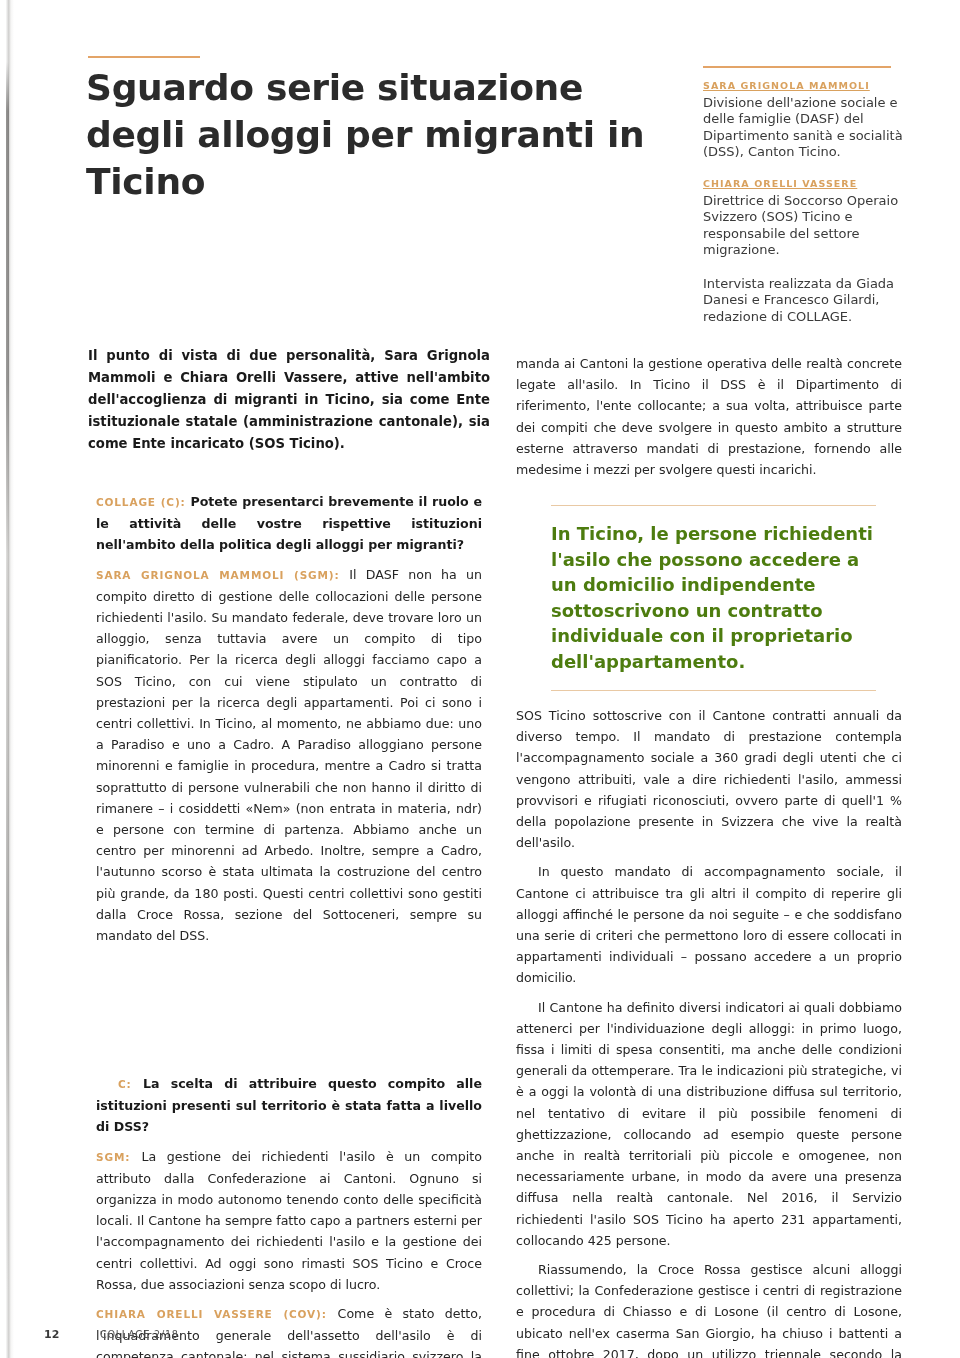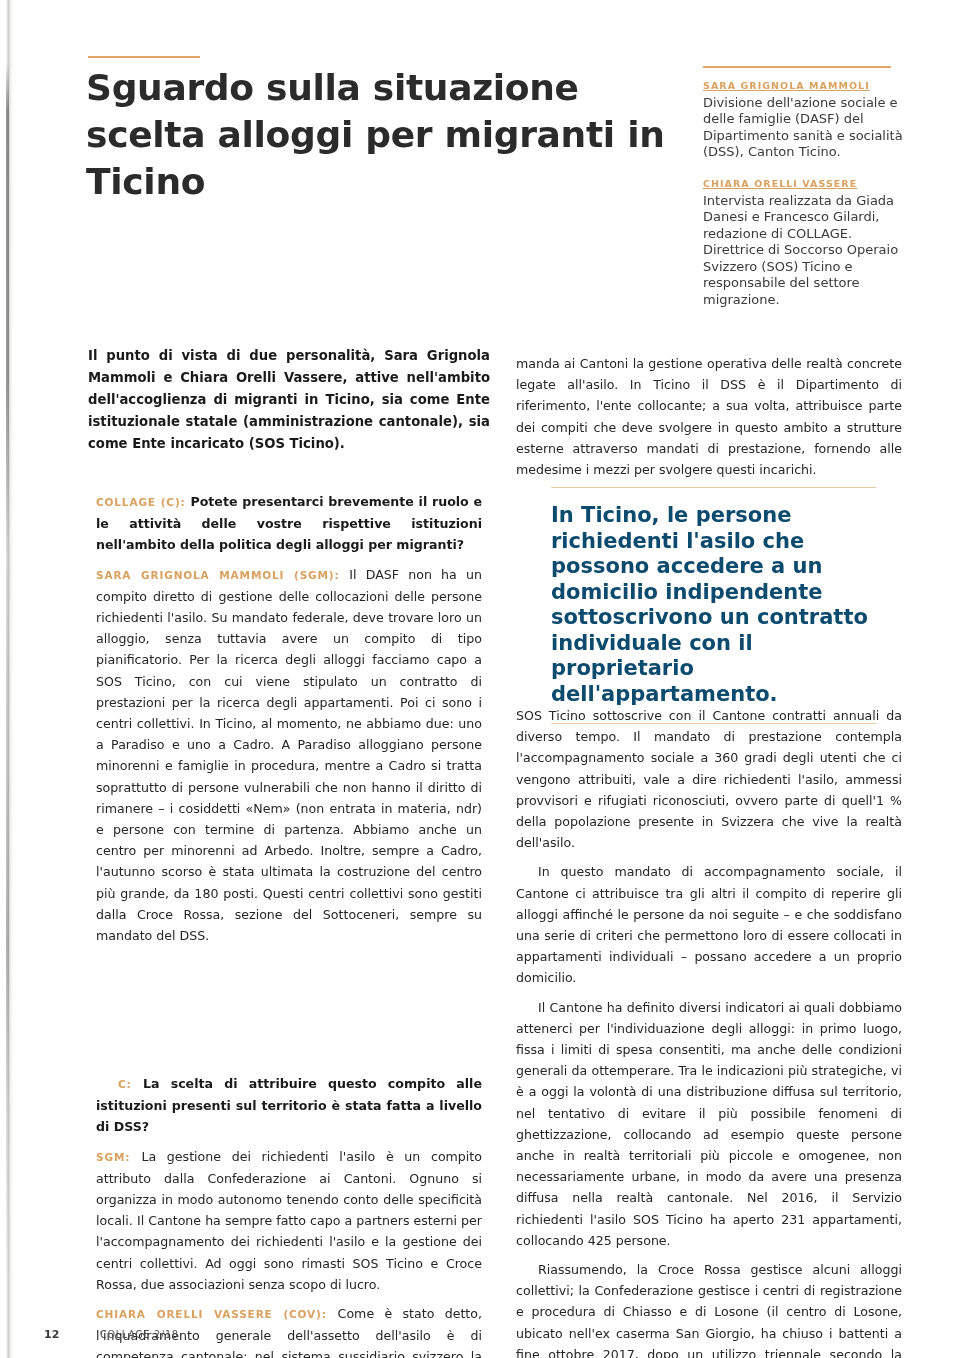--- a/index.html
+++ b/index.html
@@ -136,24 +136,25 @@
     font-weight: 700;
     color: #d9a15e;
   }
   .gap-lead { height: 28px; }
 
   
   .pullquote {
     border-top: 1.5px solid #e9c9a4;
     border-bottom: 1.5px solid #e9c9a4;
     padding: 15px 0 16px 0;
-    font-size: 21px;
+    font-size: 18px;
     line-height: 25.5px;
     font-weight: 700;
-    color: #0c4a6e;
+    color: #4d7c0f;
+    margin-top: 18px;
   }
   .pq-left {
     position: absolute;
     left: 143px;
     top: 878px;
     width: 307px;
   }
   .pq-right {
     position: absolute;
     left: 551px;
@@ -183,32 +184,32 @@
 </style>
 </head>
 <body>
 
 <div id="page">
 
   <div class="scan-edge"></div>
   <div class="scan-edge-2"></div>
 
   <div class="title-rule"></div>
-  <h1 class="page-title">Sguardo sulla situazione scelta alloggi per migranti in Ticino</h1>
+  <h1 class="page-title">Sguardo serie situazione degli alloggi per migranti in Ticino</h1>
 
   <div class="credits">
     <div class="credits-rule"></div>
 
     <div class="credit-name">SARA GRIGNOLA MAMMOLI</div>
     <div class="credit-body">Divisione dell'azione sociale e delle famiglie (DASF) del Dipartimento sanità e socialità (DSS), Canton Ticino.</div>
 
     <div class="credit-name">CHIARA ORELLI VASSERE</div>
+    <div class="credit-body">Direttrice di Soccorso Operaio Svizzero (SOS) Ticino e responsabile del settore migrazione.</div>
+
     <div class="credit-body last">Intervista realizzata da Giada Danesi e Francesco Gilardi, redazione di COLLAGE.</div>
-
-    <div class="credit-body">Direttrice di Soccorso Operaio Svizzero (SOS) Ticino e responsabile del settore migrazione.</div>
   </div>
 
   <div class="col col-left">
 
     <p class="lead">Il punto di vista di due personalità, Sara Grignola Mammoli e Chiara Orelli Vassere, attive nell'ambito dell'accoglienza di migranti in Ticino, sia come Ente istituzionale statale (amministrazione cantonale), sia come Ente incaricato (SOS Ticino).</p>
 
     <div class="gap-lead"></div>
 
     <p class="body"><span class="speaker">COLLAGE (C): </span><span class="q">Potete presentarci brevemente il ruolo e le attività delle vostre rispettive istituzioni nell'ambito della politica degli alloggi per migranti?</span></p>
 

